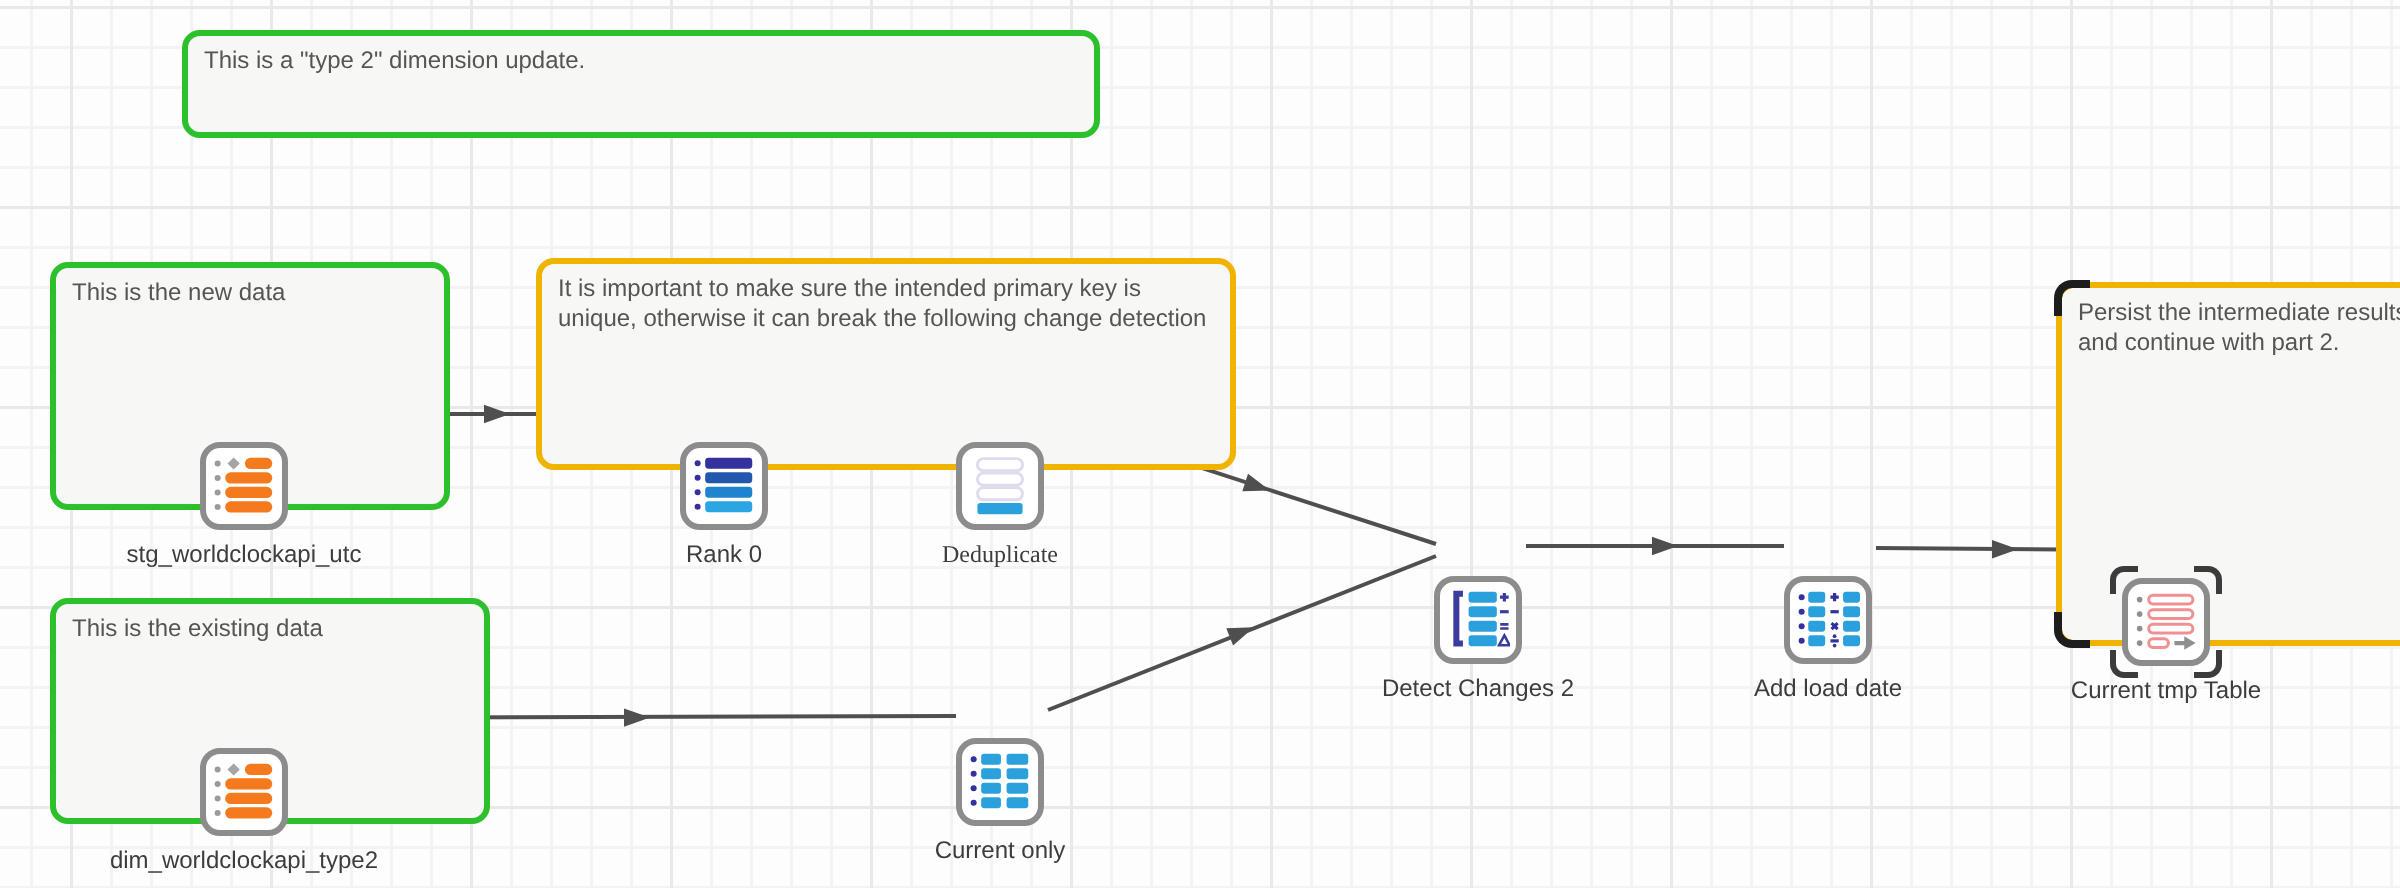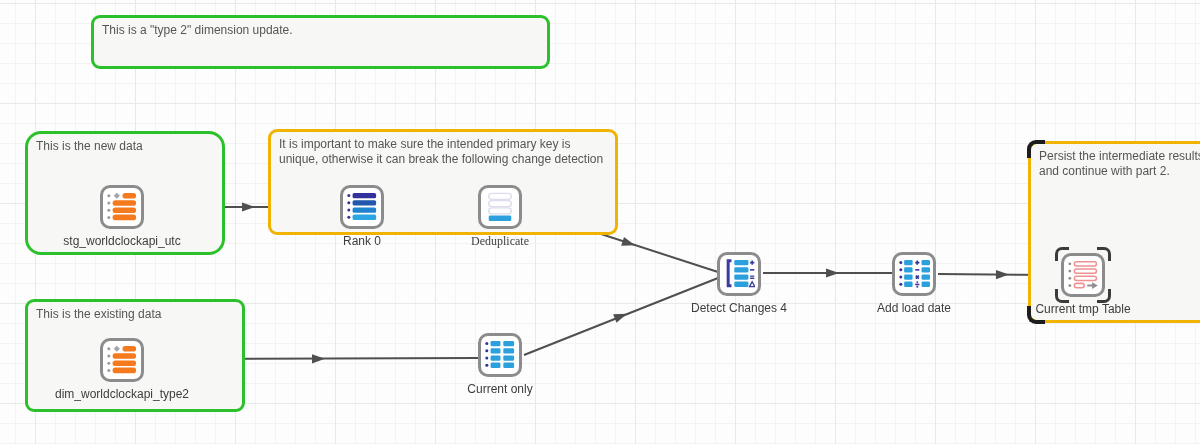--- a/index.html
+++ b/index.html
@@ -15,21 +15,21 @@
     background-size:100px 100px, 100px 100px, 20px 20px, 20px 20px;
     background-position:-65px 3px, 35px -65px, 15px 3px, 15px 3px;
   }
   .wires { position:absolute; left:0; top:0; pointer-events:none; }
   .note {
     position:absolute; box-sizing:border-box;
     background:#f7f7f5; border:3px solid #2cc12c; border-radius:9px;
     padding:5px 8px; font-size:12px; line-height:15px; color:#555;
   }
   .note.yellow { border-color:#f0b400; }
-  .node { position:absolute; }
+  .node { position:absolute;margin-top:36px; }
   .nodebox {
     box-sizing:border-box; width:44px; height:44px; background:#fff;
     border:3px solid #8c8c8c; border-radius:10px;
     display:flex; align-items:center; justify-content:center;
   }
   .nodelabel {
     position:absolute; top:49px; left:50%; transform:translateX(-50%);
     white-space:nowrap; font-size:12px; color:#3d3d3d;
   }
   .selmark { position:absolute; width:11px; height:11px; border:0 solid #3b3b3b; }
@@ -67,21 +67,21 @@
       <polygon points="-12,-4.6 1,0 -12,4.6" transform="translate(626,314) rotate(-21.8)"></polygon>
       <polygon points="-12,-4.6 1,0 -12,4.6" transform="translate(838,273)"></polygon>
       <polygon points="-12,-4.6 1,0 -12,4.6" transform="translate(1008,274.6)"></polygon>
     </g>
   </svg>
 
   <div class="note" style="left:91px; top:15px; width:459px; height:54px;">
     <div>This is a "type 2" dimension update.</div>
   </div>
 
-  <div class="note" style="left:25px; top:131px; width:200px; height:124px;border-radius:16px;">
+  <div class="note" style="left:25px; top:131px; width:200px; height:124px;">
     <div>This is the new data</div>
   </div>
 
   <div class="note yellow" style="left:268px; top:129px; width:350px; height:106px;">
     <div>It is important to make sure the intended primary key is unique, otherwise it can break the following change detection</div>
   </div>
 
   <div class="note" style="left:25px; top:299px; width:220px; height:113px;">
     <div>This is the existing data</div>
   </div>
@@ -186,21 +186,21 @@
         <rect x="12" y="17.4" width="15" height="5.8" rx="1.5" fill="#2aa0dd"></rect>
         <rect x="12" y="25.1" width="15" height="5.8" rx="1.5" fill="#2aa0dd"></rect>
         <g stroke="#3c3c9e" stroke-width="1.7" fill="none">
           <path d="M31 2.6 V7.2 M28.7 4.9 H33.3"></path>
           <path d="M28.7 12.6 H33.3"></path>
           <path d="M28.8 19.3 H33.2 M28.8 21.5 H33.2" stroke-width="1.4"></path>
           <polygon points="31,25.2 33.8,30.4 28.2,30.4" stroke-width="1.4"></polygon>
         </g>
       </svg>
     </div>
-    <div class="nodelabel">Detect Changes 4</div>
+    <div class="nodelabel">Detect Changes 2</div>
   </div>
 
   <div class="node" style="left:892px; top:252px;">
     <div class="nodebox">
       <svg width="32" height="32" viewBox="0 0 34 34">
         <g fill="#34309c">
           <circle cx="3" cy="4.9" r="1.6"></circle>
             <circle cx="3" cy="12.6" r="1.6"></circle>
             <circle cx="3" cy="20.3" r="1.6"></circle>
             <circle cx="3" cy="28" r="1.6"></circle>

